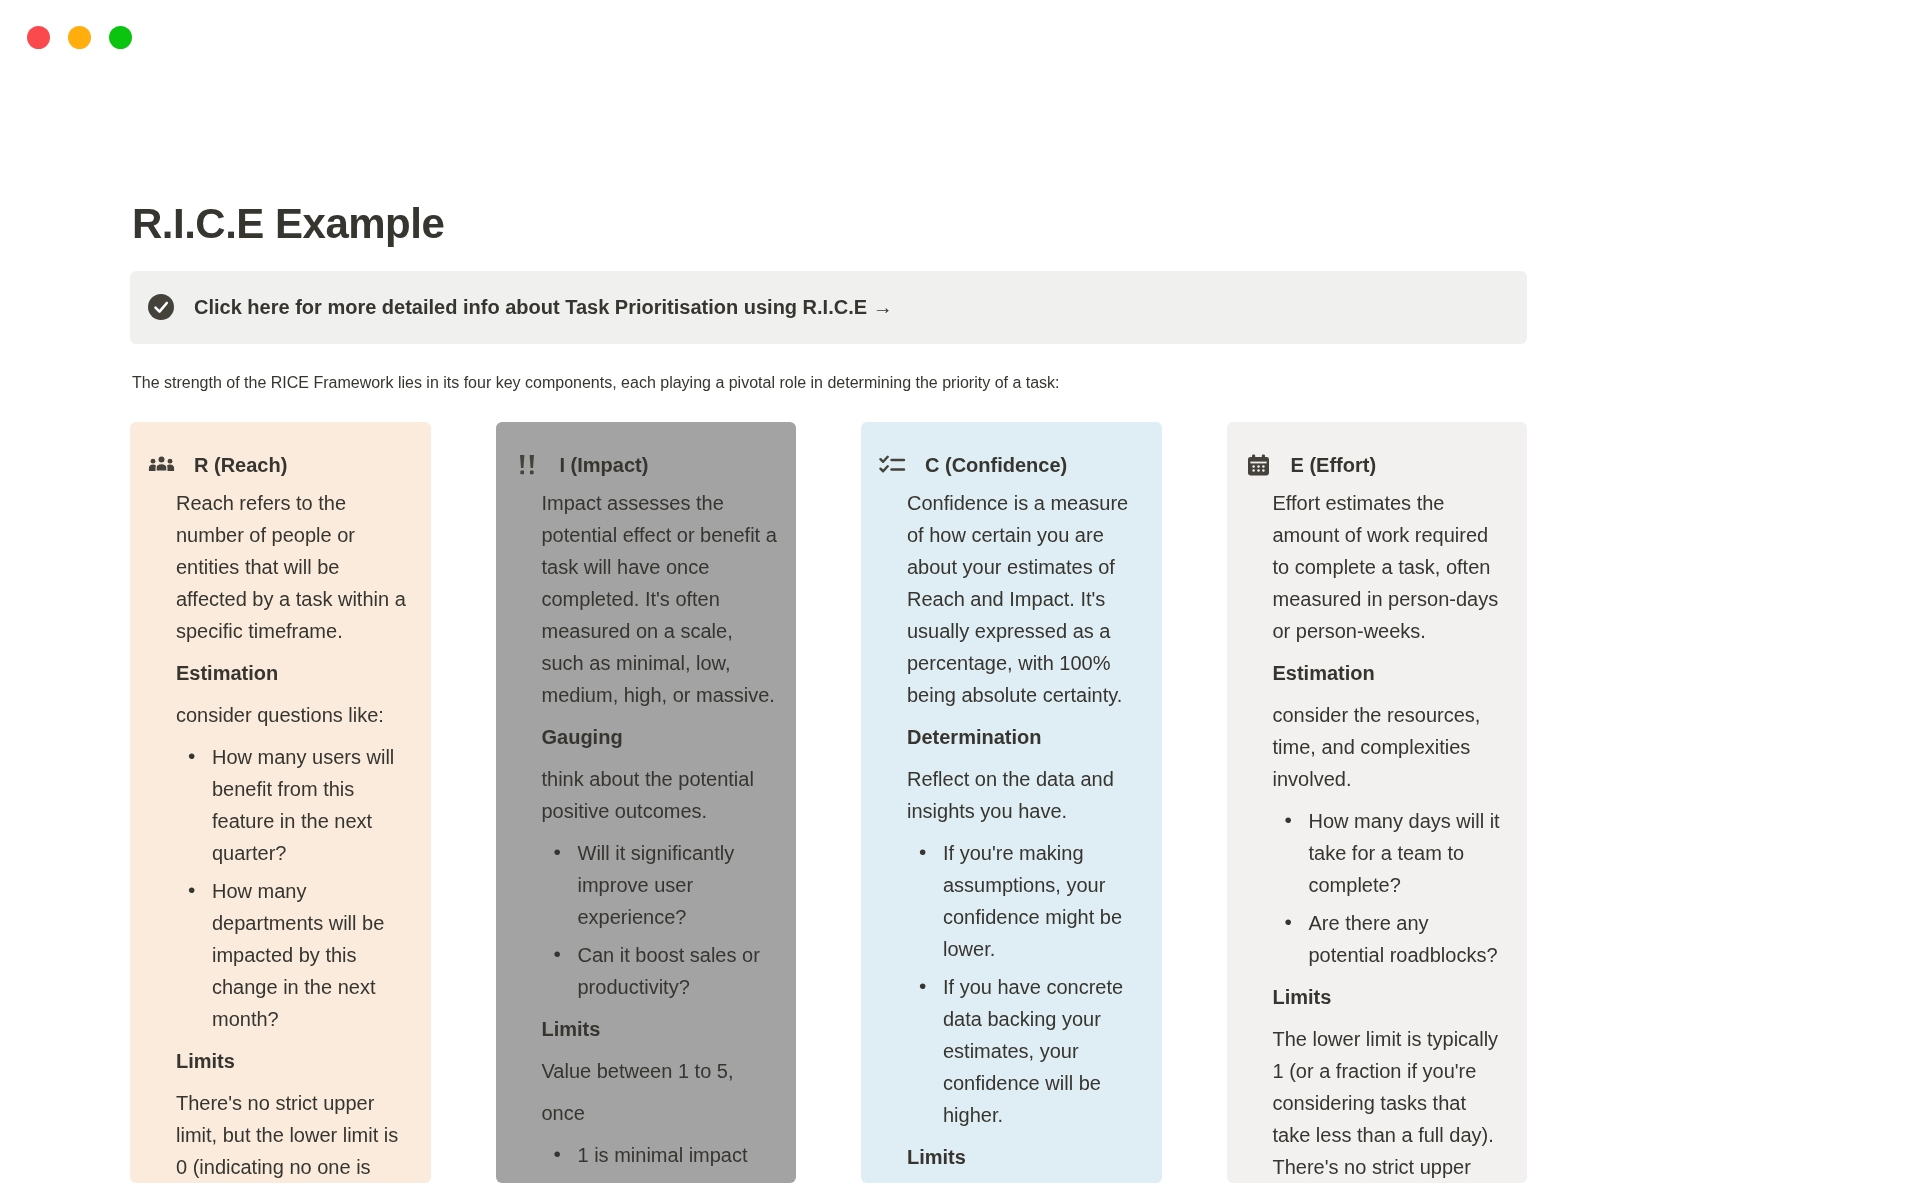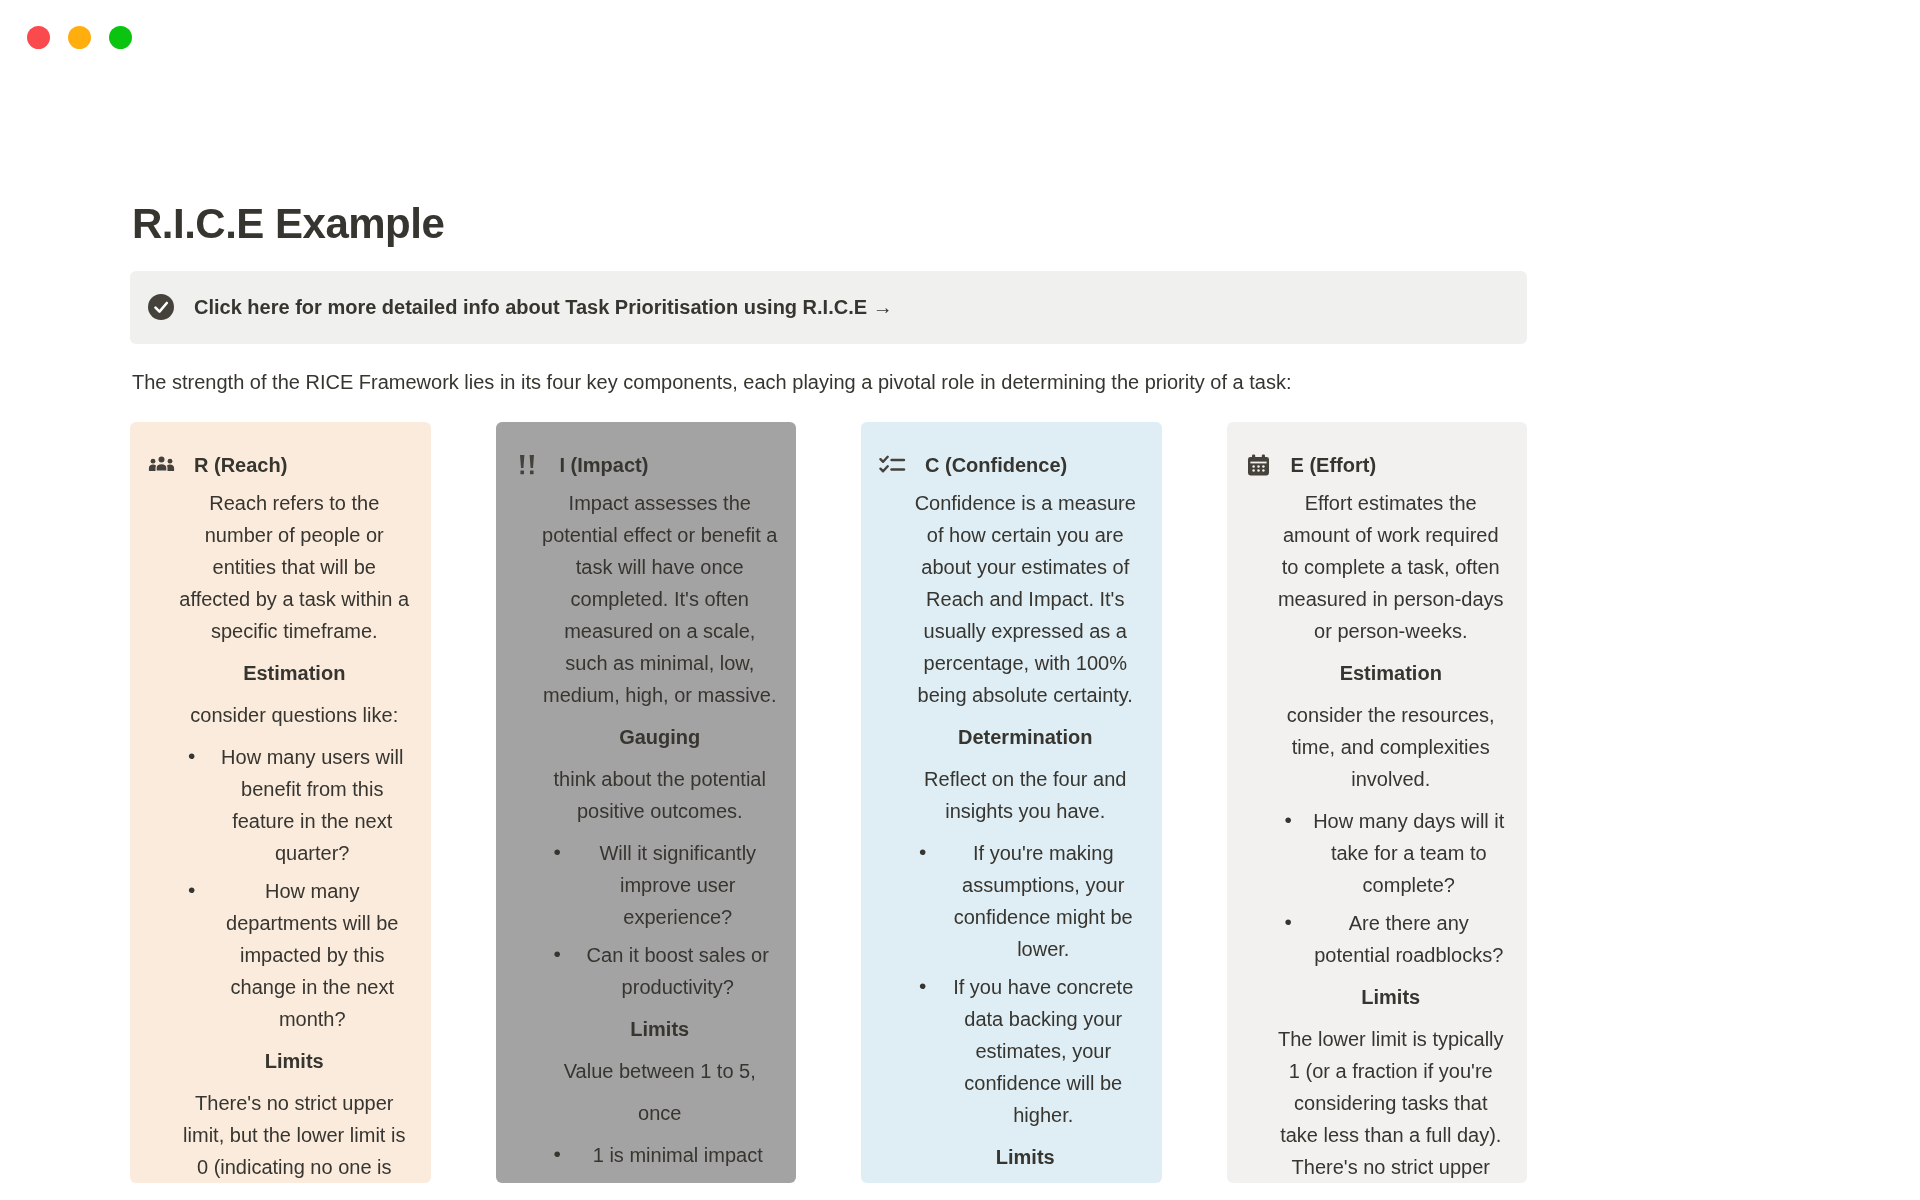--- a/index.html
+++ b/index.html
@@ -16,23 +16,23 @@
   .page-title{
     font-size:42px;font-weight:700;line-height:1.25;margin:0 0 20px 2px;
     letter-spacing:-0.5px;color:#37352F;
   }
   .callout{
     display:flex;align-items:center;gap:20px;background:#F0F0EE;
     border-radius:6px;padding:20px 24px 20px 18px;box-sizing:border-box;width:100%;
   }
   .callout-icon{flex:none;width:26px;height:26px;display:flex;align-items:center;}
   .callout-text{font-size:20px;font-weight:700;line-height:33px;color:#37352F;}
-  .intro{font-size:20px;line-height:33px;margin:22px 0 0 2px;}
+  .intro{font-size:16px;line-height:33px;margin:22px 0 0 2px;}
   
-  .cards{margin-top:23px;display:grid;grid-template-columns:repeat(4,1fr);gap:65px;text-align:center;}
+  .cards{margin-top:23px;display:grid;grid-template-columns:repeat(4,1fr);gap:65px;}
   .card{
     border-radius:6px;height:761px;overflow:hidden;box-sizing:border-box;
     padding:27px 18px 0 18px;
   }
   .card-head{display:flex;align-items:center;gap:19px;margin-bottom:6px;}
   .card-icon{flex:none;width:27px;height:27px;display:flex;align-items:center;justify-content:center;}
   .card-title{font-size:20px;font-weight:600;line-height:32px;}
   .card-body{margin-left:28px;font-size:20px;line-height:32px;}
   .card-body .p{margin:0 0 10px;}
   .card-body .h{margin:0 0 10px;font-weight:700;}
@@ -134,21 +134,21 @@
         <path d="M1.5 13.7l2.6 2.6 4.6-5"></path>
                 <line x1="12.5" y1="14.5" x2="25" y2="14.5"></line>
       </g>
             </svg>
           </span>
           <span class="card-title">C (Confidence)</span>
         </div>
         <div class="card-body">
           <div class="p">Confidence is a measure of how certain you are about your estimates of Reach and Impact. It's usually expressed as a percentage, with 100% being absolute certainty.</div>
           <div class="h">Determination</div>
-          <div class="p">Reflect on the four and insights you have.</div>
+          <div class="p">Reflect on the data and insights you have.</div>
           <ul>
             <li>If you're making assumptions, your confidence might be lower.</li>
             <li>If you have concrete data backing your estimates, your confidence will be higher.</li>
           </ul>
           <div class="h">Limits</div>
           <div class="p">Value between 0 to 1</div>
         </div>
       </div>
       <div class="card" style="background: rgb(242, 241, 240);">
         <div class="card-head">

